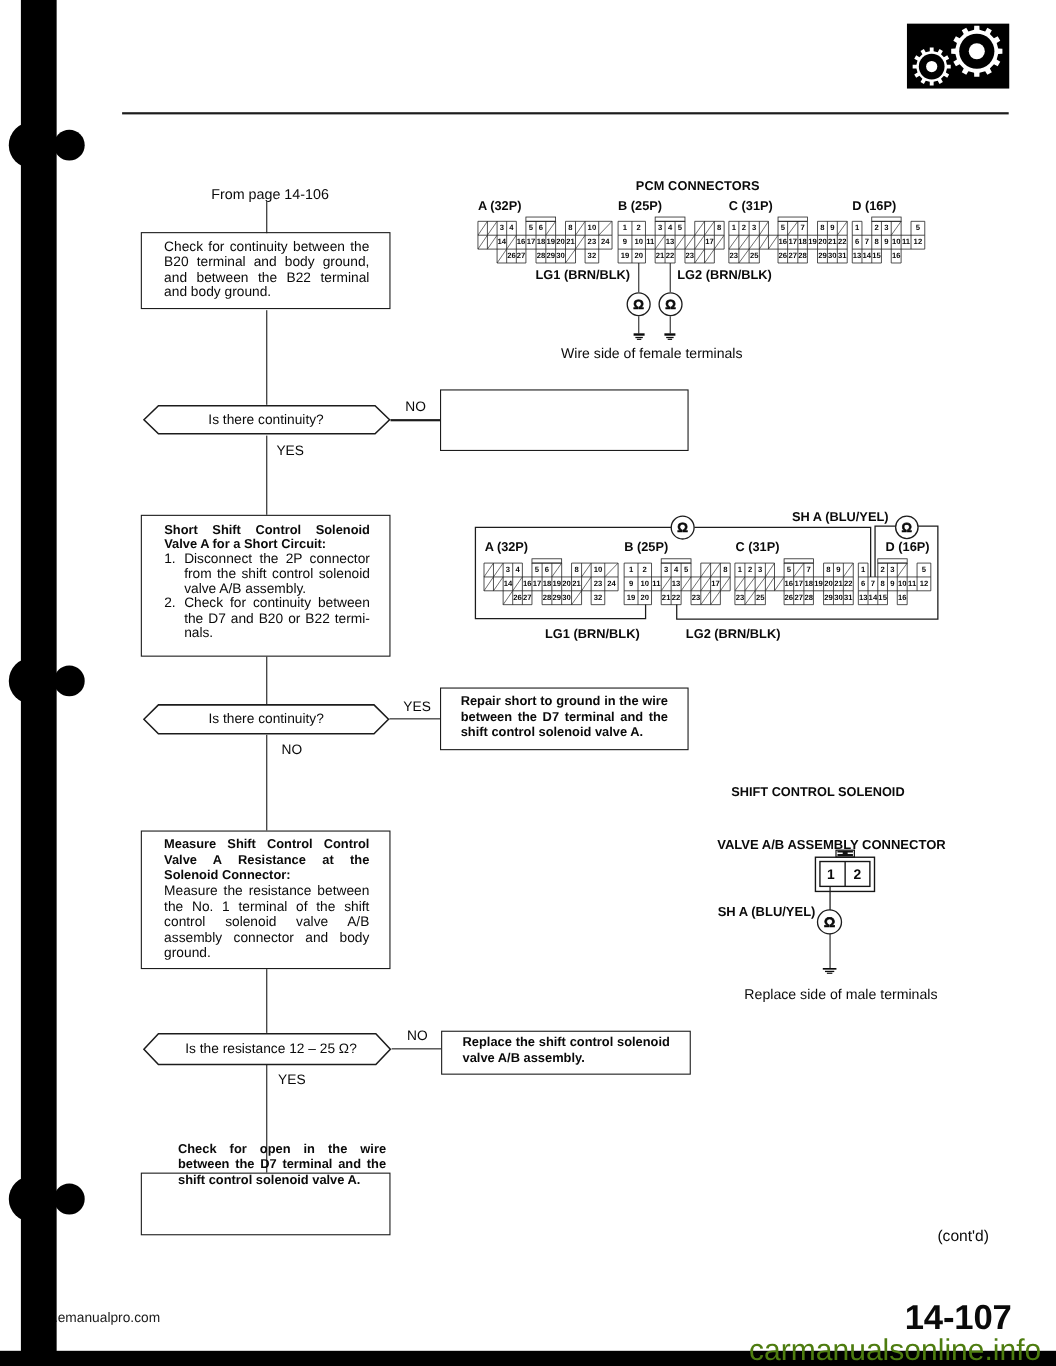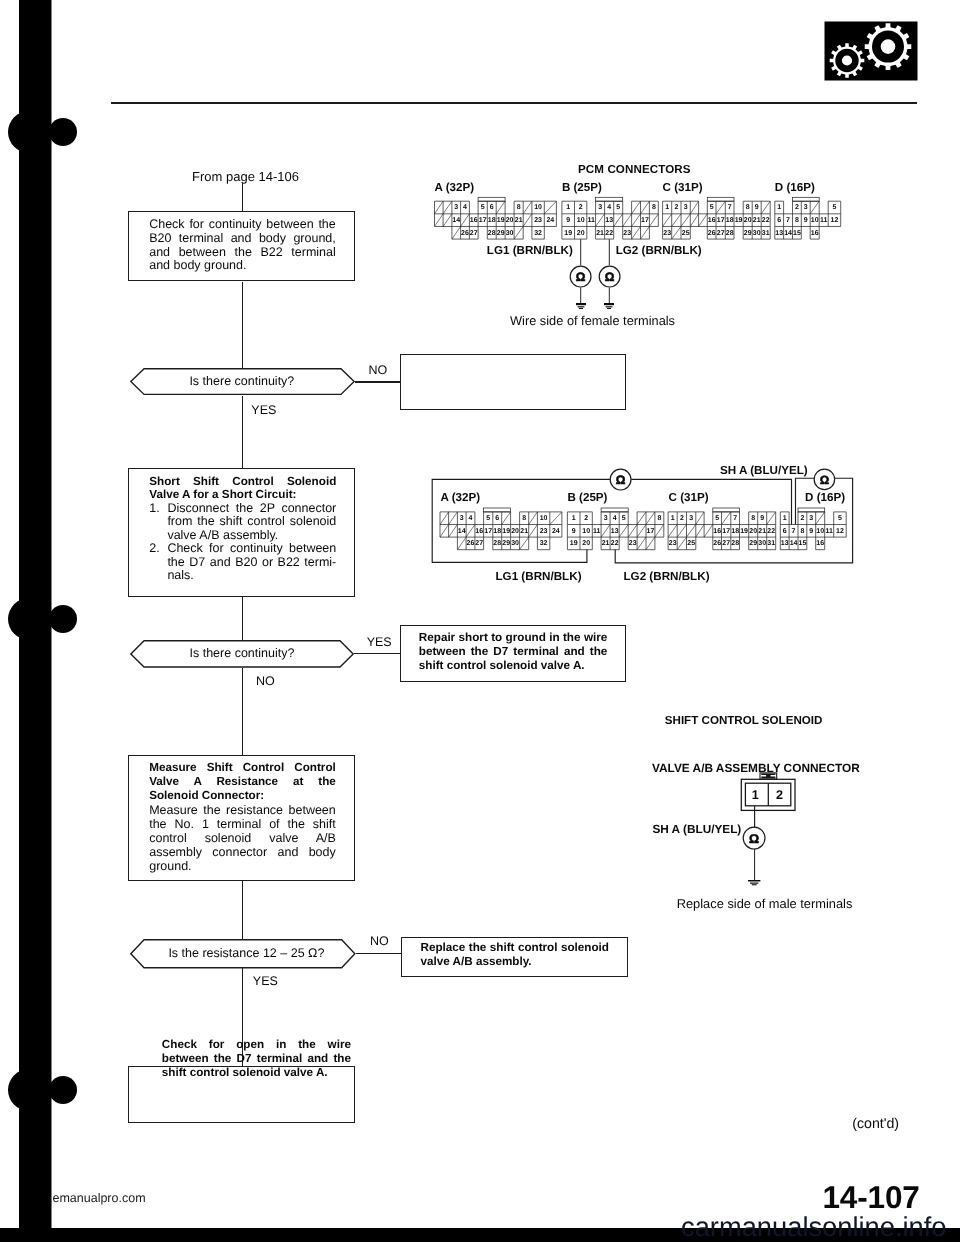--- a/index.html
+++ b/index.html
@@ -767,14 +767,14 @@
 <div class="ln" style="left:355.5px;top:952.9px;width:45.8px;height:1.4px;"></div>
 <div class="txt reg" style="left:370px;top:935.2px;">NO</div>
 <div class="txt reg" style="left:252.8px;top:974.5px;">YES</div>
 <div class="ln" style="left:241.7px;top:968.4px;width:1.4px;height:97.6px;"></div>
 <div class="box" style="left:401.3px;top:936.5px;width:226.5px;height:40px;"></div>
 <div class="txt reg bld" style="left:420.5px;top:941.0px;line-height:14.2px;width:188.5px;"><div style="text-align:justify;text-align-last:justify;white-space:normal;">Replace the shift control solenoid</div><div>valve A/B assembly.</div></div>
 <div class="box" style="left:128.1px;top:1066px;width:227.1px;height:56.9px;"></div>
 <div class="txt reg bld" style="left:149.8px;top:1038px;line-height:14.0px;width:189.2px;margin-left:12px;"><div style="text-align:justify;text-align-last:justify;white-space:normal;">Check for open in the wire</div><div style="text-align:justify;text-align-last:justify;white-space:normal;">between the D7 terminal and the</div><div>shift control solenoid valve A.</div></div>
 <div class="txt reg" style="left:852.2px;top:1117.8px;font-size:14.2px;">(cont'd)</div>
 <div class="txt" style="left:822.5px;top:1179px;font-size:31.5px;font-weight:bold;letter-spacing:-0.15px;">14-107</div>
-<div class="txt" style="left:681px;top:1210.5px;font-size:27.3px;color:#0f172a;z-index:5;">carmanualsonline.info</div>
+<div class="txt" style="left:681px;top:1210.5px;font-size:27.3px;color:#4d7c0f;z-index:5;">carmanualsonline.info</div>
 </div>
 
 </body></html>

